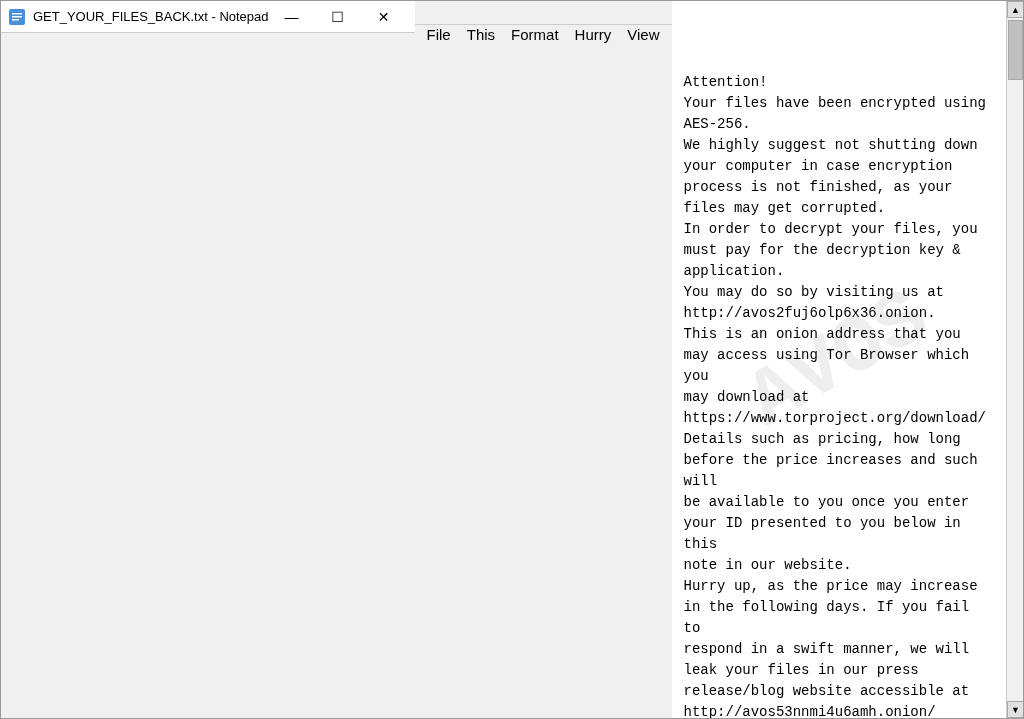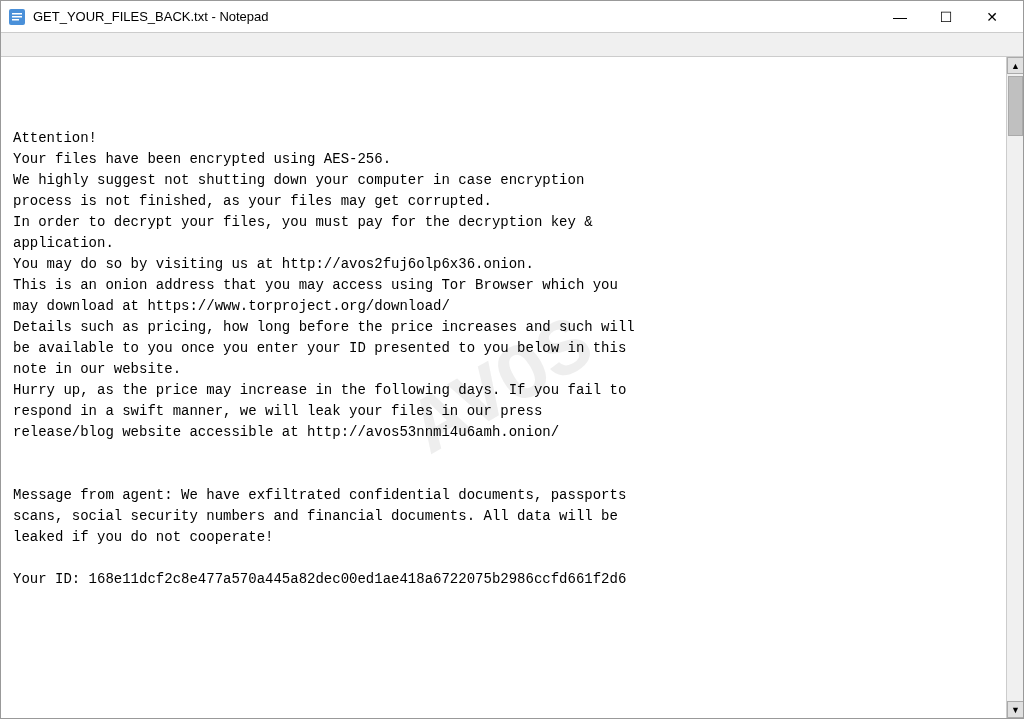--- a/index.html
+++ b/index.html
@@ -17,21 +17,20 @@
       font-family: Arial, sans-serif;
     }
 
     .window {
       width: 1024px;
       height: 719px;
       background: #f0f0f0;
       border: 1px solid #999;
       box-shadow: 2px 2px 8px rgba(0,0,0,0.4);
       display: flex;
-      flex-direction: column;
     }
 
     .title-bar {
       background: #fff;
       height: 32px;
       display: flex;
       align-items: center;
       padding: 0 8px;
       border-bottom: 1px solid #ccc;
       flex-shrink: 0;
@@ -80,21 +79,21 @@
       height: 24px;
       display: flex;
       align-items: center;
       padding: 0 4px;
       border-bottom: 1px solid #ccc;
       flex-shrink: 0;
     }
 
     .menu-item {
       padding: 2px 8px;
-      font-size: 11px;
+      font-size: 15px;
       color: #000;
       cursor: pointer;
       margin-top: 44px;
     }
 
     .content-area {
       flex: 1;
       display: flex;
       overflow: hidden;
     }

